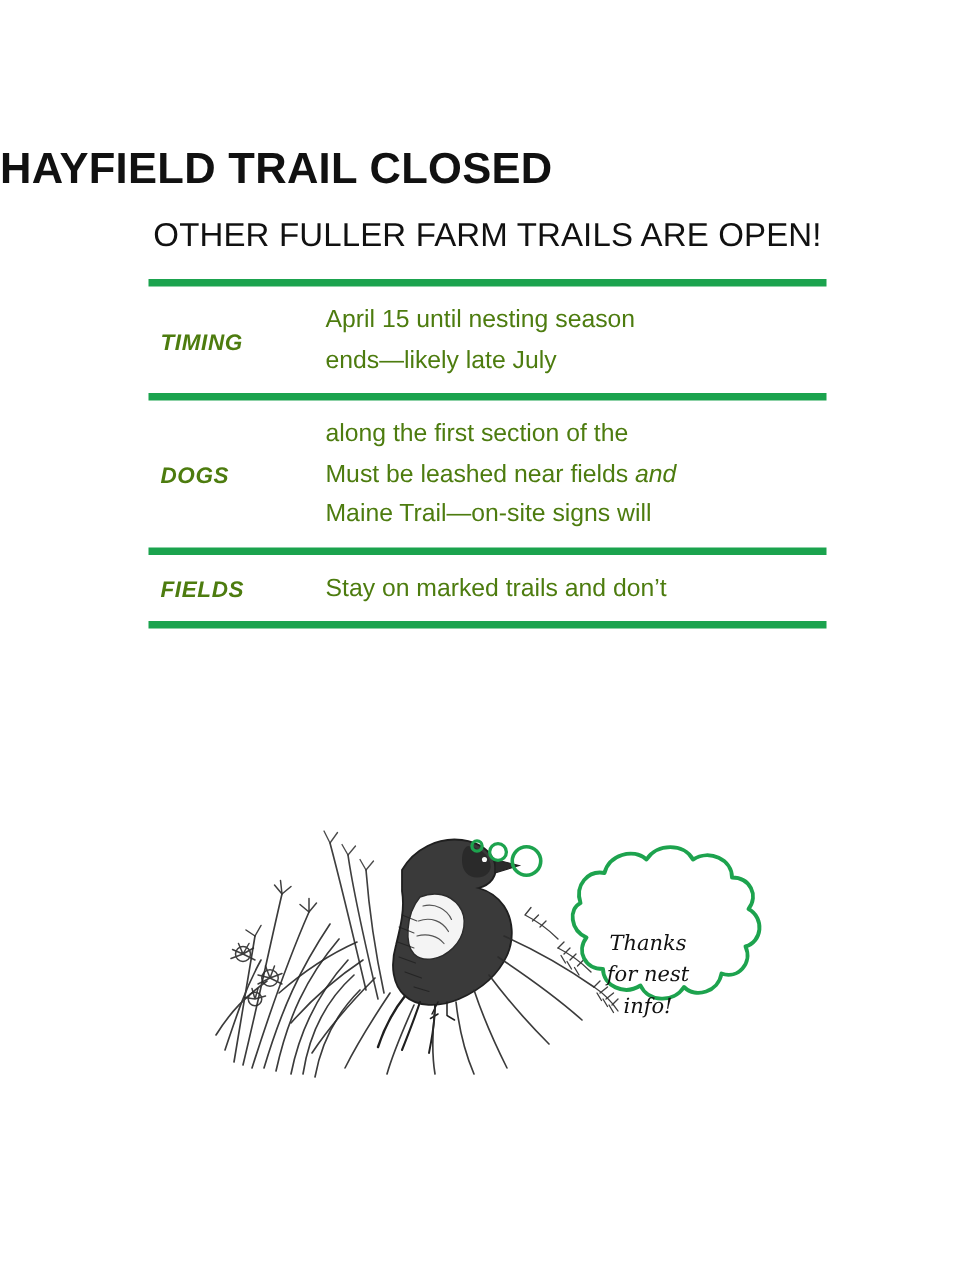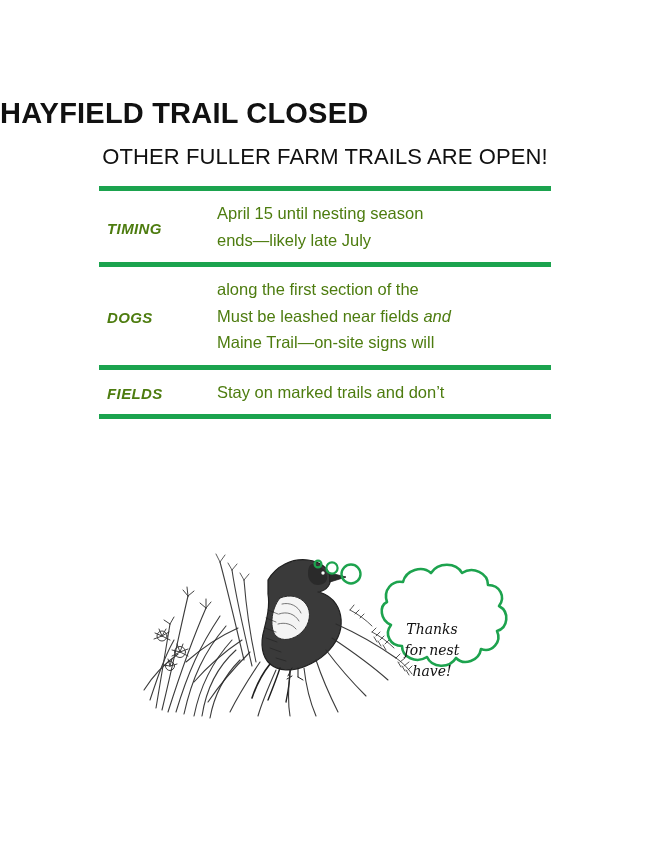--- a/index.html
+++ b/index.html
@@ -265,16 +265,16 @@
                  C276 124 262 117 262 106
                  C250 106 244 94 251 85
                  C240 80 239 66 247 62 Z"></path>
       </g>
     </svg>
   </div>
 
   <div class="bubble-text">
     <span>Thanks</span>
     <span>for nest</span>
-    <span>have!</span>
+    <span>info!</span>
   </div>
 
 </div>
 
 </body></html>

